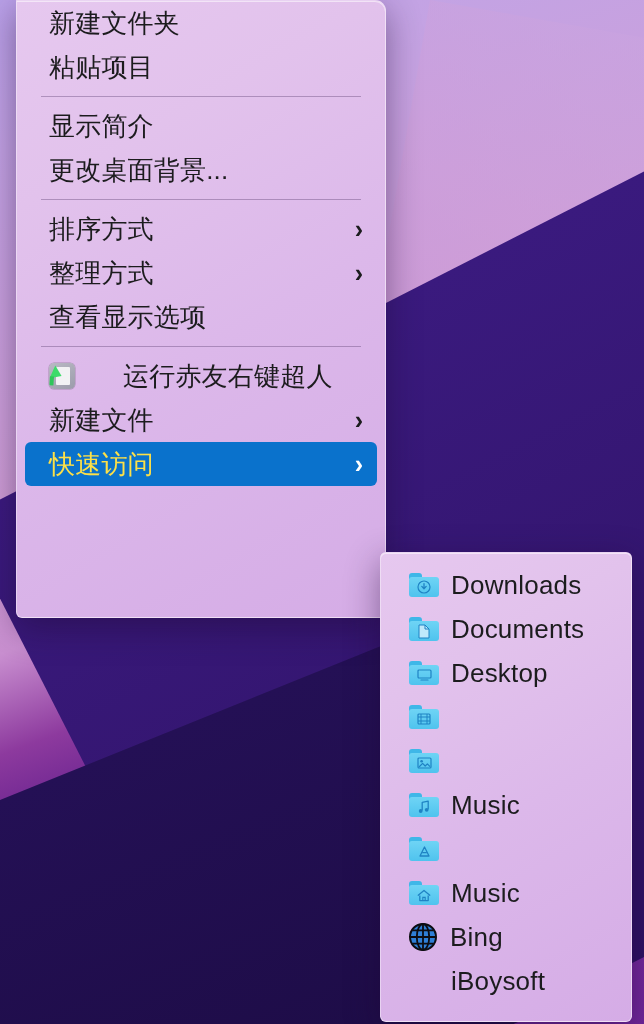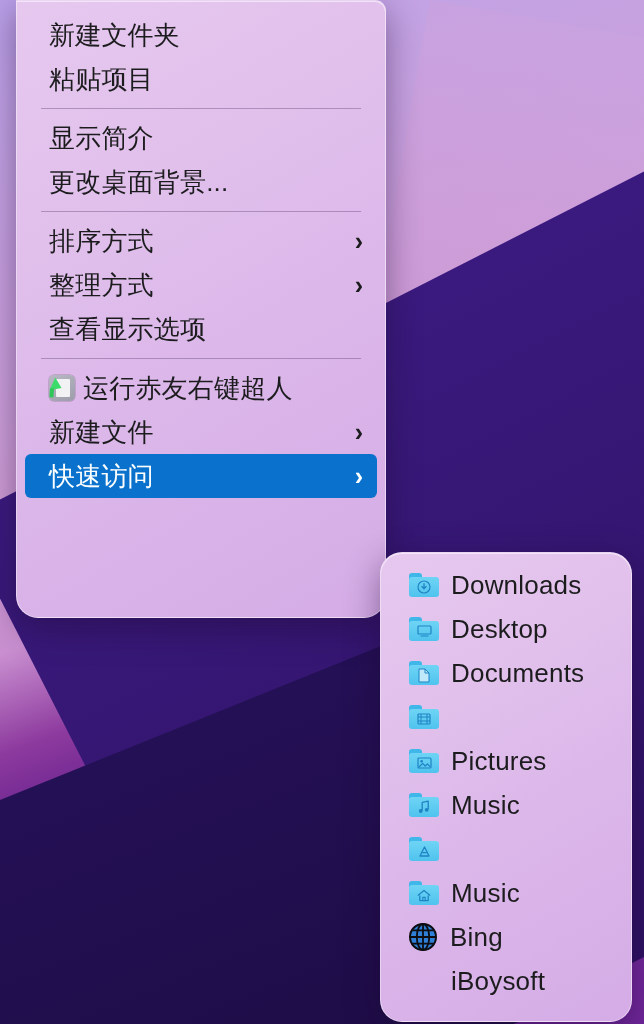--- a/index.html
+++ b/index.html
@@ -45,61 +45,60 @@
   }
   .facet-d {
     left:430px; top:0px; width:460px; height:640px;
     background:linear-gradient(200deg,#c8a6e2 0%, #cf9ed9 40%, #c58ccf 100%);
     transform:rotate(10deg); transform-origin:0 0; opacity:.55;
   }
 
   
   .menu {
     position:absolute;
-    border-radius:22px;
+    border-radius:6px;
     background:linear-gradient(150deg,#e6c8ef 0%, #e2c2ec 25%, #dcb8ea 55%, #d5ace6 100%);
     box-shadow:0 10px 34px rgba(30,8,50,.45), 0 1px 0 rgba(255,255,255,.55) inset;
     border:0.5px solid rgba(255,255,255,.45);
     overflow:hidden;
   }
   #main-menu { left:16px; top:0px; width:370px; height:618px;
     border-top-left-radius:0; border-top-right-radius:11px;
-    padding-top:12px;
   }
   #sub-menu  { left:380px; top:552px; width:252px; height:470px; padding:10px 0 12px 0; }
 
   .item {
     position:relative;
     display:flex; align-items:center;
     height:44px;
     padding:0 14px 0 10px;
     margin:0 8px;
     border-radius:6px;
     white-space:nowrap;
   }
   .item .label {
     font-size:26px; color:#1c1c1e; letter-spacing:.2px;
   }
   .item.selected { background:#0a72cc; }
-  .item.selected .label { color:#ffffff; }
+  .item.selected .label { color:#fde047; }
   .item.selected .chev { color:#ffffff; }
 
   .chev {
     position:absolute; right:14px; top:50%; transform:translateY(-50%);
     font-size:25px; font-weight:bold; color:#1c1c1e; line-height:1;
   }
   .sep {
     height:1px; background:rgba(90,60,110,.38);
     margin:7px 24px;
   }
 
   
   #main-menu .item { height:44px; }
   #main-menu .item .label { font-size:26px; padding-left:14px; }
-  #main-menu .item.has-icon .label { padding-left:8px; }
+  #main-menu .item.has-icon .label { padding-left:8px;margin-left:40px; }
 
   
   .app-icon {
     width:26px; height:26px; flex:0 0 26px; margin-left:14px;
     border-radius:5px;
     background:linear-gradient(150deg,#b9b9c4 0%, #9c9cab 100%);
     position:relative; overflow:hidden;
     box-shadow:0 0 0 .5px rgba(0,0,0,.25);
   }
   .app-icon::before{ 
@@ -212,40 +211,40 @@
             </svg>
           </span>
         </span>
         <span class="label">Downloads</span>
       </div>
       <div class="item">
         <span class="folder">
           <span class="tab"></span>
           <span class="body"></span>
           <span class="glyph">
+            <svg width="12" height="15" viewBox="0 0 12 15">
+              <path d="M1 1h6l4 4v9H1z" fill="#bfe9fb" stroke="#1f83c4" stroke-width="1"></path>
+              <path d="M7 1v4h4" fill="none" stroke="#1f83c4" stroke-width="1"></path>
+            </svg>
+          </span>
+        </span>
+        <span class="label">Documents</span>
+      </div>
+      <div class="item">
+        <span class="folder">
+          <span class="tab"></span>
+          <span class="body"></span>
+          <span class="glyph">
             <svg width="15" height="12" viewBox="0 0 15 12">
               <rect x="1" y="1" width="13" height="8" rx="1" fill="none" stroke="#1f83c4" stroke-width="1.2"></rect>
               <path d="M4 11h7" stroke="#1f83c4" stroke-width="1.2" stroke-linecap="round"></path>
             </svg>
           </span>
         </span>
         <span class="label">Desktop</span>
-      </div>
-      <div class="item">
-        <span class="folder">
-          <span class="tab"></span>
-          <span class="body"></span>
-          <span class="glyph">
-            <svg width="12" height="15" viewBox="0 0 12 15">
-              <path d="M1 1h6l4 4v9H1z" fill="#bfe9fb" stroke="#1f83c4" stroke-width="1"></path>
-              <path d="M7 1v4h4" fill="none" stroke="#1f83c4" stroke-width="1"></path>
-            </svg>
-          </span>
-        </span>
-        <span class="label">Documents</span>
       </div>
       <div class="item">
         <span class="folder">
           <span class="tab"></span>
           <span class="body"></span>
           <span class="glyph">
             <svg width="14" height="12" viewBox="0 0 14 12">
               <rect x="1" y="1" width="12" height="10" rx="1" fill="none" stroke="#1f83c4" stroke-width="1.2"></rect>
               <path d="M1 4h12M1 8h12M4 1v10M10 1v10" stroke="#1f83c4" stroke-width="1"></path>
             </svg>
@@ -257,21 +256,20 @@
           <span class="tab"></span>
           <span class="body"></span>
           <span class="glyph">
             <svg width="15" height="12" viewBox="0 0 15 12">
               <rect x="1" y="1" width="13" height="10" rx="1" fill="none" stroke="#1f83c4" stroke-width="1.2"></rect>
               <circle cx="4.6" cy="4.2" r="1.3" fill="#1f83c4"></circle>
               <path d="M2 10l3.6-3.6 2.6 2.6 2.2-2.2L13 9.6" fill="none" stroke="#1f83c4" stroke-width="1.2" stroke-linejoin="round"></path>
             </svg>
           </span>
         </span>
-        <span class="label">Pictures</span>
       </div>
       <div class="item">
         <span class="folder">
           <span class="tab"></span>
           <span class="body"></span>
           <span class="glyph">
             <svg width="12" height="14" viewBox="0 0 12 14">
               <path d="M4.2 10.6V2.4l6-1.2v8.1" fill="none" stroke="#1f83c4" stroke-width="1.3" stroke-linejoin="round"></path>
               <circle cx="2.7" cy="11" r="1.9" fill="#1f83c4"></circle>
               <circle cx="8.7" cy="9.8" r="1.9" fill="#1f83c4"></circle>

